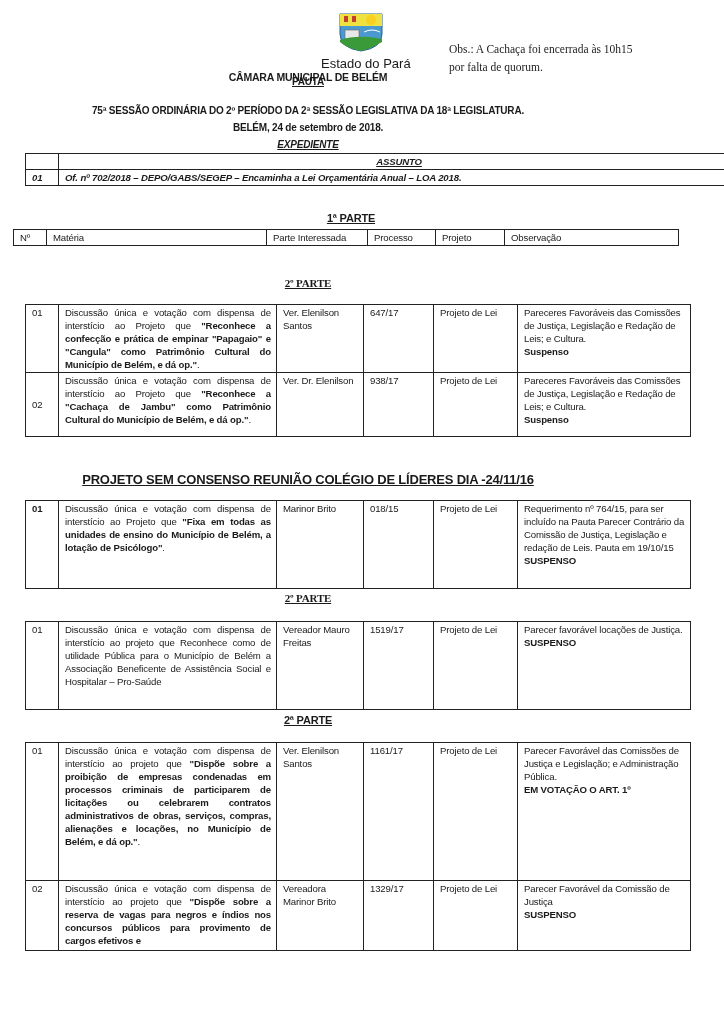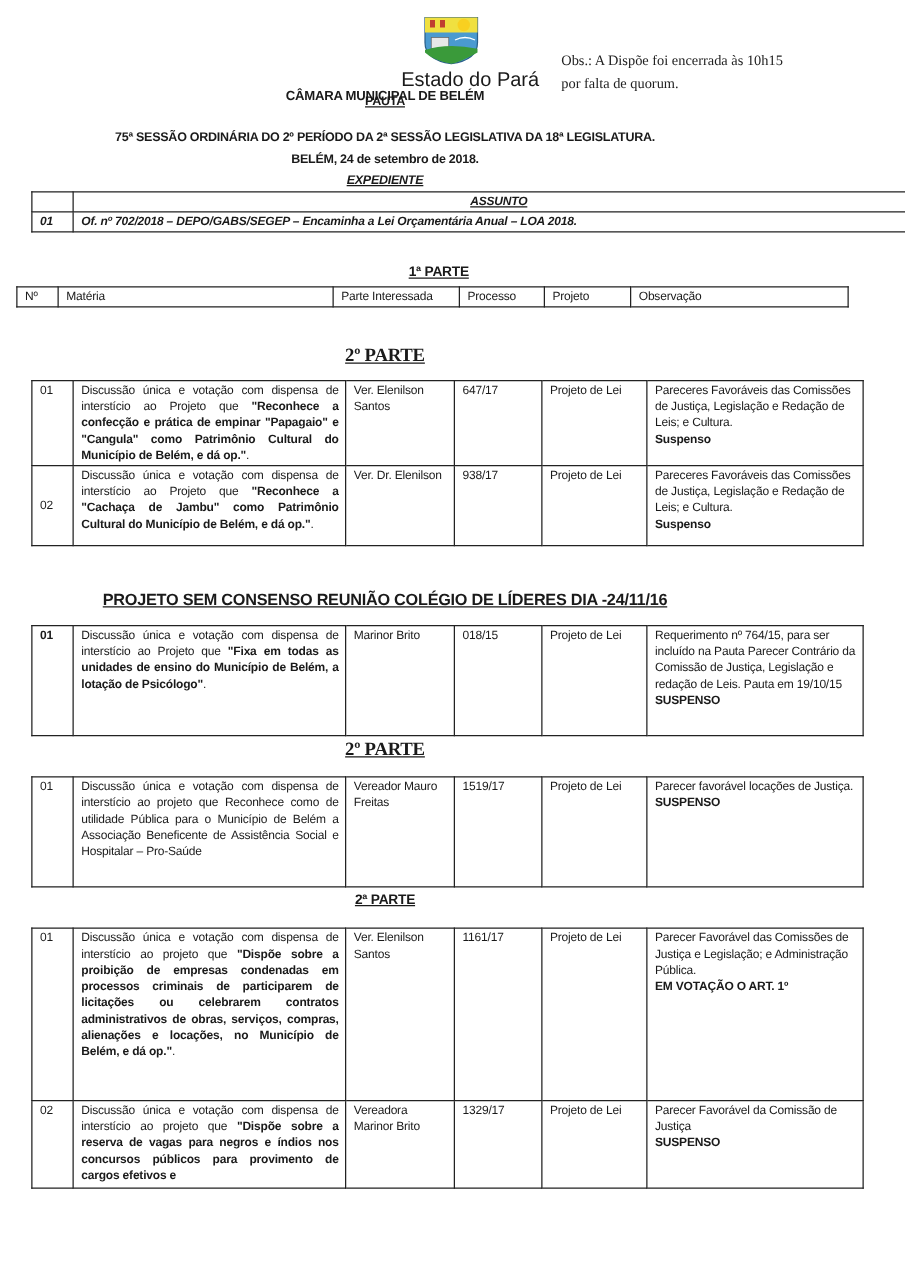--- a/index.html
+++ b/index.html
@@ -9,30 +9,30 @@
     color: #1a1a1a;
   }
   .abs { position: absolute; }
   .logo {
     left: 338px; top: 12px; width: 46px; height: 40px;
   }
   .center-text {
     position: absolute; left: 0; width: 616px; text-align: center;
     font-size: 10px; font-weight: bold; letter-spacing: -0.2px;
   }
-  .estado { position: absolute; left: 321px; top: 56px; font-size: 16px; }
+  .estado { position: absolute; left: 321px; top: 56px; font-size: 13px; }
   .obs {
     position: absolute; left: 449px; top: 40px;
     font-family: "Liberation Serif", "DejaVu Serif", serif;
     font-size: 11.5px; line-height: 18px; color: #222;
   }
   .u { text-decoration: underline; }
   .serif-head {
     font-family: "Liberation Serif", "DejaVu Serif", serif;
-    font-size: 15px;
+    font-size: 11px;
   }
 
   table.doc {
     position: absolute; border-collapse: collapse; table-layout: fixed;
     font-size: 9.6px; line-height: 13px; letter-spacing: -0.15px;
   }
   table.doc td {
     border: 1.3px solid #222; vertical-align: top; padding: 1px 5px 1px 6px;
   }
   td.just { text-align: justify; }
@@ -50,21 +50,21 @@
     <rect x="6" y="4" width="4" height="6" fill="#c04030"></rect>
     <rect x="14" y="4" width="4" height="6" fill="#c04030"></rect>
     <rect x="7" y="18" width="14" height="9" fill="#e8e8e8" stroke="#666" stroke-width="0.6"></rect>
     <path d="M2 28 Q20 22 44 27 V30 Q30 38 23 39 Q8 36 2 30 Z" fill="#3a9a3a"></path>
     <path d="M26 20 Q34 16 42 20" stroke="#fff" stroke-width="1" fill="none"></path>
   </svg>
 </div>
 
 <div class="estado">Estado do Pará</div>
 <div class="obs">
-  <div>Obs.: A Dispõe foi encerrada às 10h15</div>
+  <div>Obs.: A Cachaça foi encerrada às 10h15</div>
   <div>por falta de quorum.</div>
 </div>
 
 <div class="center-text" style="top:71px; font-size:10.5px;">CÂMARA MUNICIPAL DE BELÉM</div>
 <div class="center-text" style="top:76px;"><span class="u">PAUTA</span></div>
 <div class="center-text" style="top:105px;">75ª SESSÃO ORDINÁRIA DO 2º PERÍODO DA 2ª SESSÃO LEGISLATIVA DA 18ª LEGISLATURA.</div>
 <div class="center-text" style="top:122px;">BELÉM, 24 de setembro de 2018.</div>
 <div class="center-text" style="top:139px;font-style:italic;"><span class="u">EXPEDIENTE</span></div>
 
 <table class="doc" style="left:25px; top:153px; width:714px;font-style:italic;">

